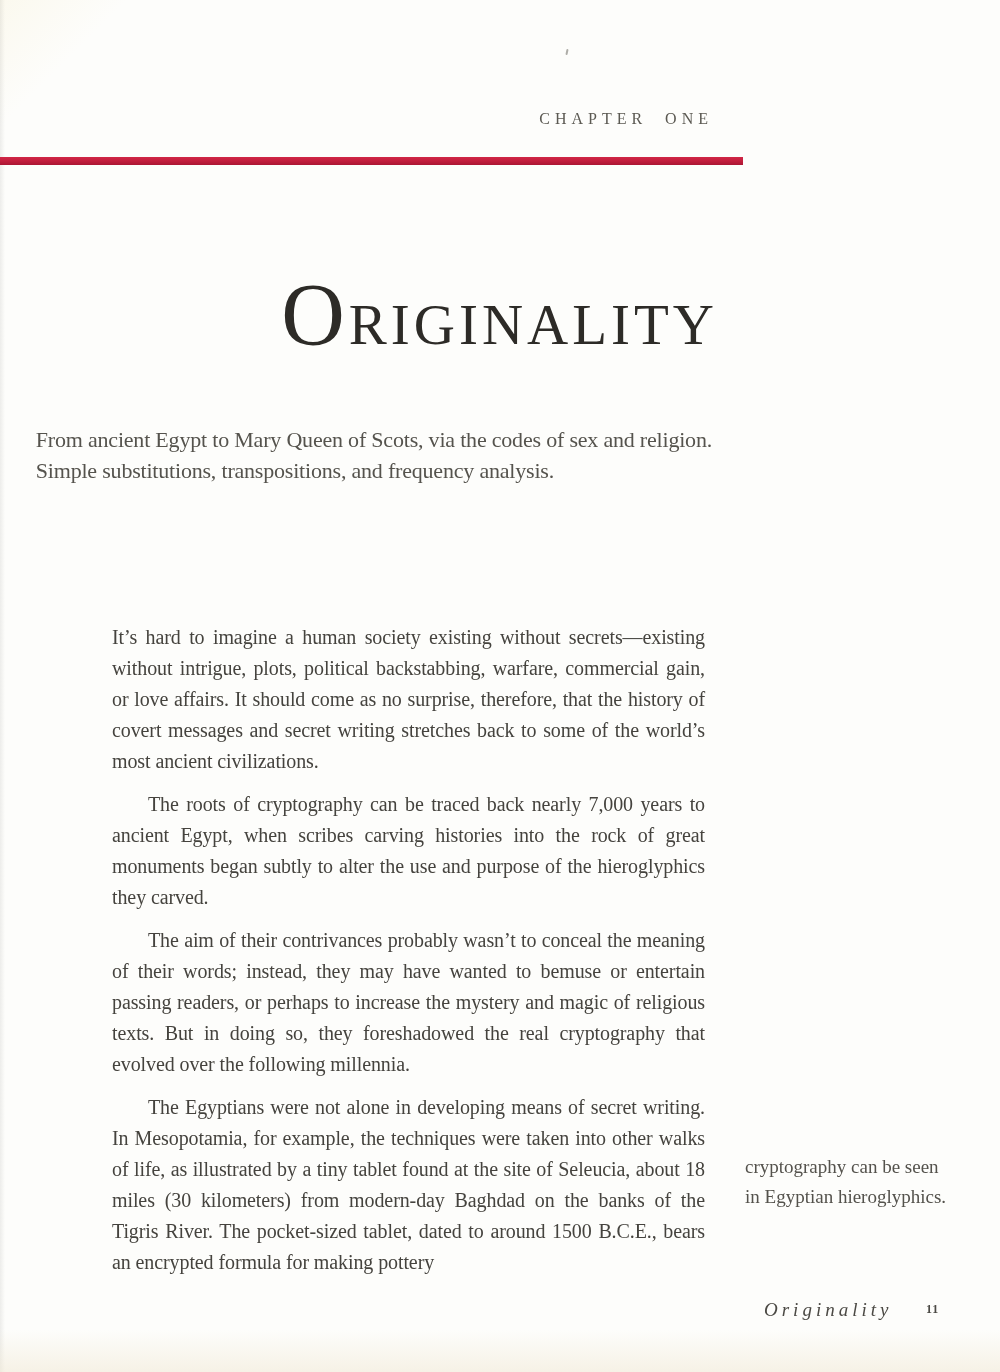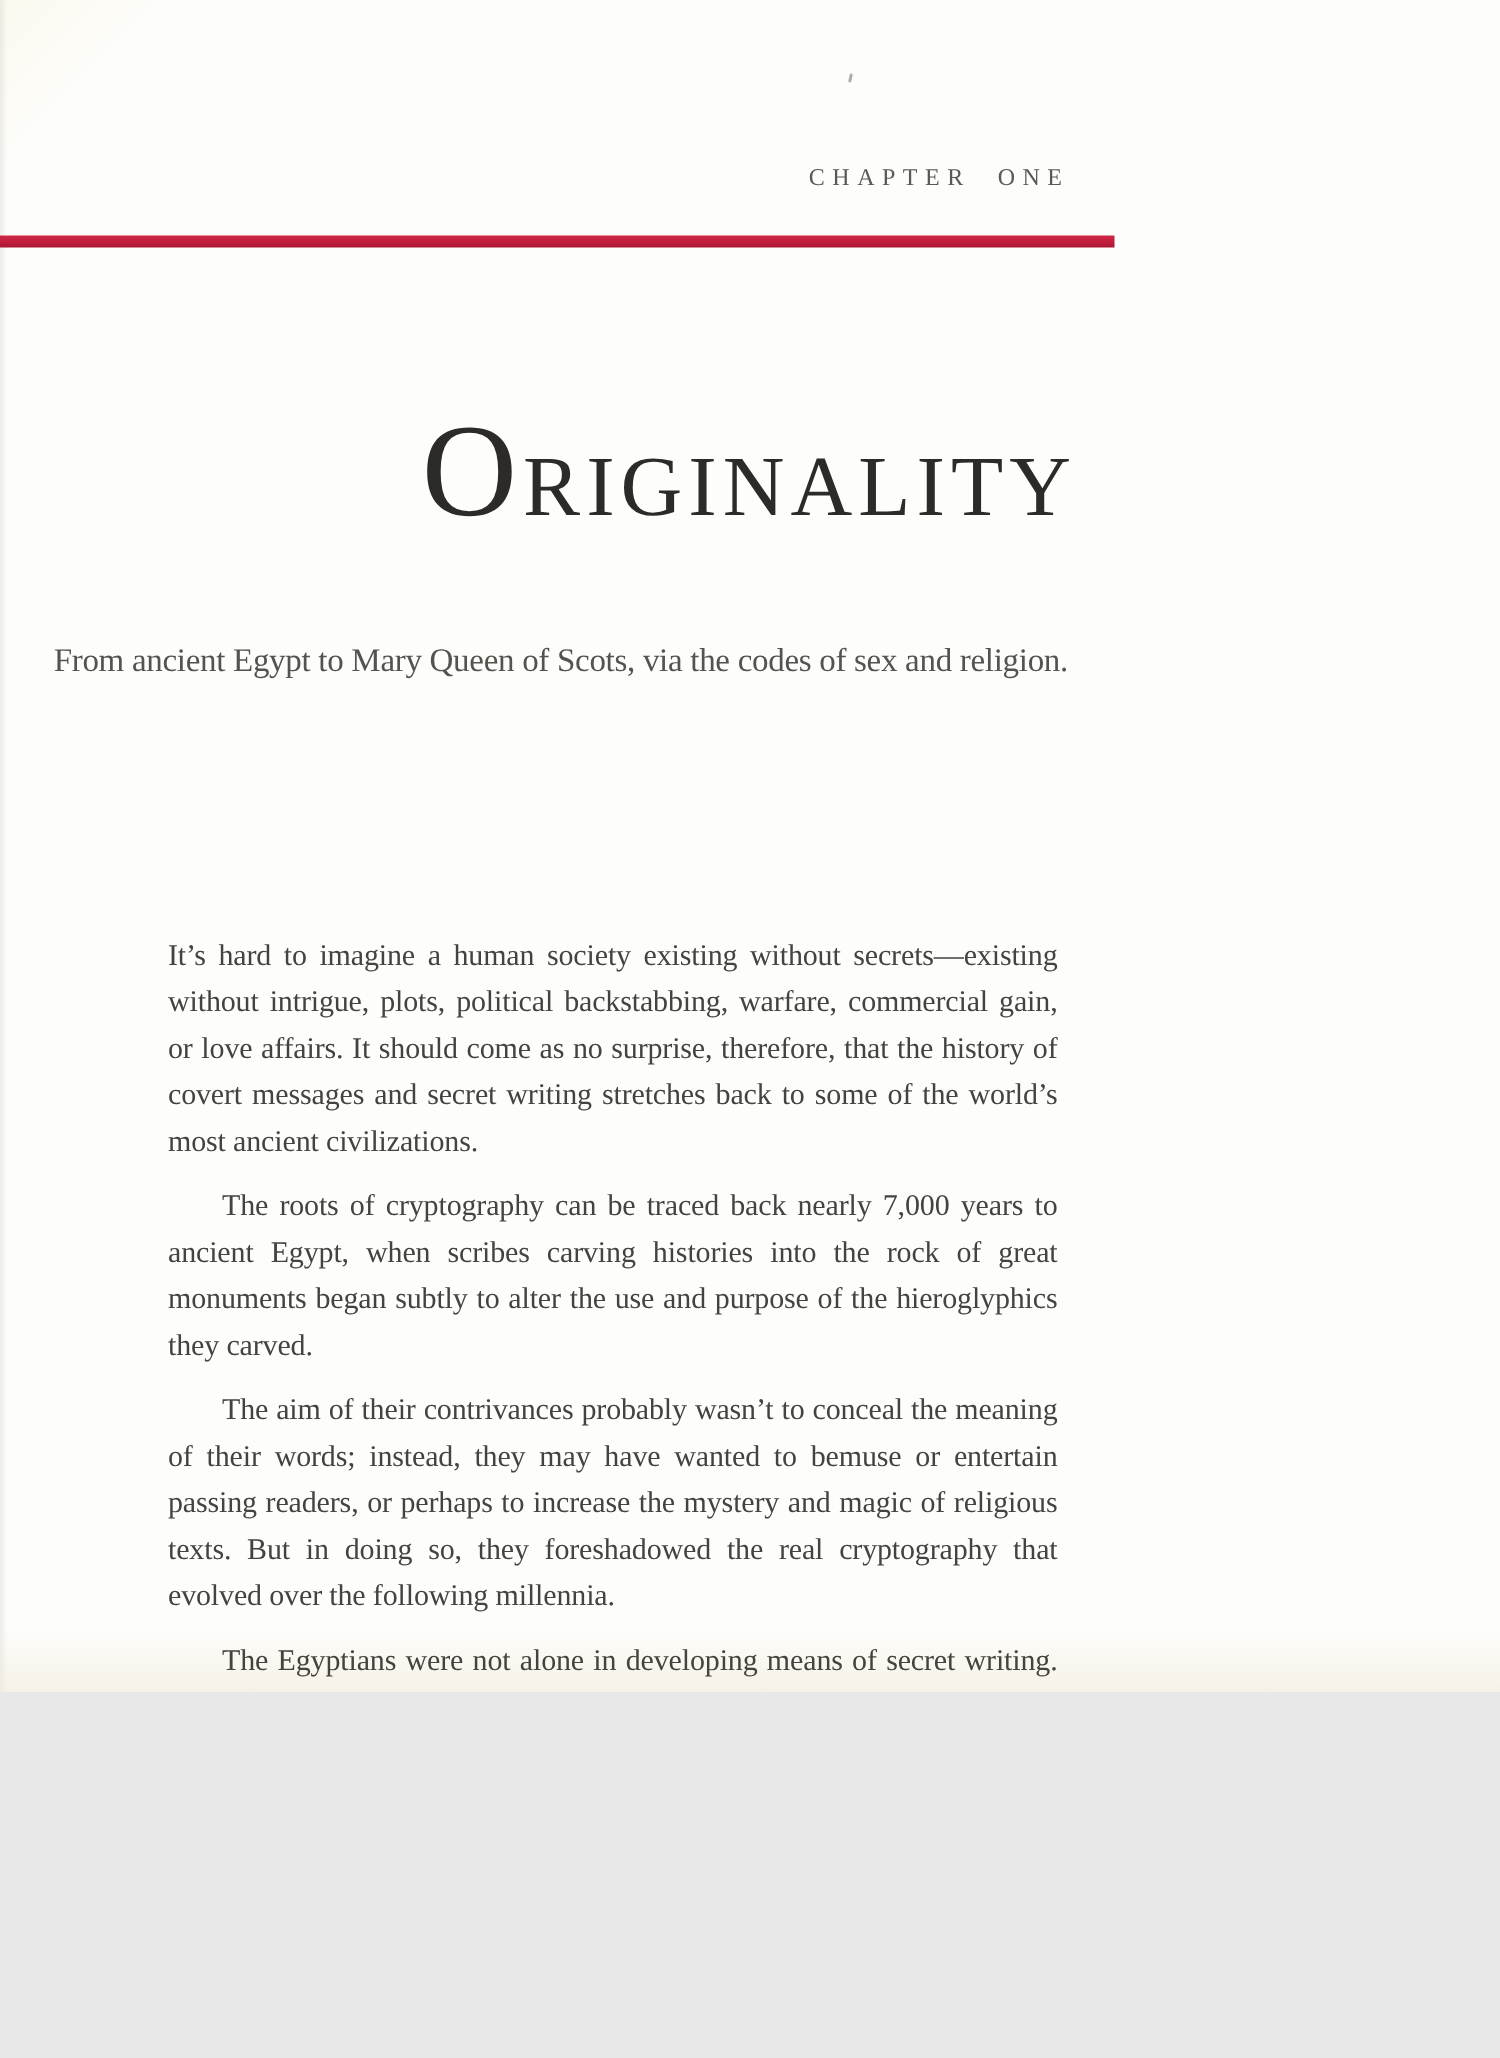--- a/index.html
+++ b/index.html
@@ -3,21 +3,21 @@
 <meta charset="utf-8">
 <style>
   html, body {
     margin: 0;
     padding: 0;
     background: #e8e8e8;
   }
   .page {
     position: relative;
     width: 1000px;
-    height: 1128px;
+    height: 1372px;
     margin: 0 auto;
     background:
       linear-gradient(to top, rgba(240,232,212,0.55) 0px, rgba(240,232,212,0) 42px),
       linear-gradient(to right, rgba(120,120,115,0.12) 0px, rgba(120,120,115,0) 5px),
       linear-gradient(135deg, rgba(250,246,230,0.6) 0px, rgba(250,246,230,0) 90px),
       #fdfdfb;
     overflow: hidden;
     font-family: "Liberation Serif", "DejaVu Serif", serif;
   }
 
@@ -144,30 +144,32 @@
   <div class="chapter-label">CHAPTER ONE</div>
 
   <div class="chapter-rule"></div>
 
   <h1 class="chapter-title" style="margin:0;font-weight:normal;">
     <span class="title-initial">O</span><span class="title-rest">RIGINALITY</span>
   </h1>
 
   <div class="chapter-subtitle">
     <div>From ancient Egypt to Mary Queen of Scots, via the codes of sex and religion.</div>
+    <div>Simple substitutions, transpositions, and frequency analysis.</div>
   </div>
 
   <div class="body-text">
     <p>It’s hard to imagine a human society existing without secrets—existing without intrigue, plots, political backstabbing, warfare, commercial gain, or love affairs. It should come as no surprise, therefore, that the history of covert messages and secret writing stretches back to some of the world’s most ancient civilizations.</p>
     <p>The roots of cryptography can be traced back nearly 7,000 years to ancient Egypt, when scribes carving histories into the rock of great monuments began subtly to alter the use and purpose of the hieroglyphics they carved.</p>
     <p>The aim of their contrivances probably wasn’t to conceal the meaning of their words; instead, they may have wanted to bemuse or entertain passing readers, or perhaps to increase the mystery and magic of religious texts. But in doing so, they foreshadowed the real cryptography that evolved over the following millennia.</p>
     <p>The Egyptians were not alone in developing means of secret writing. In Mesopotamia, for example, the techniques were taken into other walks of life, as illustrated by a tiny tablet found at the site of Seleucia, about 18 miles (30 kilometers) from modern-day Baghdad on the banks of the Tigris River. The pocket-sized tablet, dated to around 1500 B.C.E., bears an encrypted formula for making pottery</p>
   </div>
 
   <div class="margin-note">
+    <div>cryptography can be seen</div>
     <div>in Egyptian hieroglyphics.</div>
   </div>
 
   <div class="footer-running-title">Originality</div>
 
   <div class="footer-page-number">11</div>
 
 </div>
 
 </body></html>

